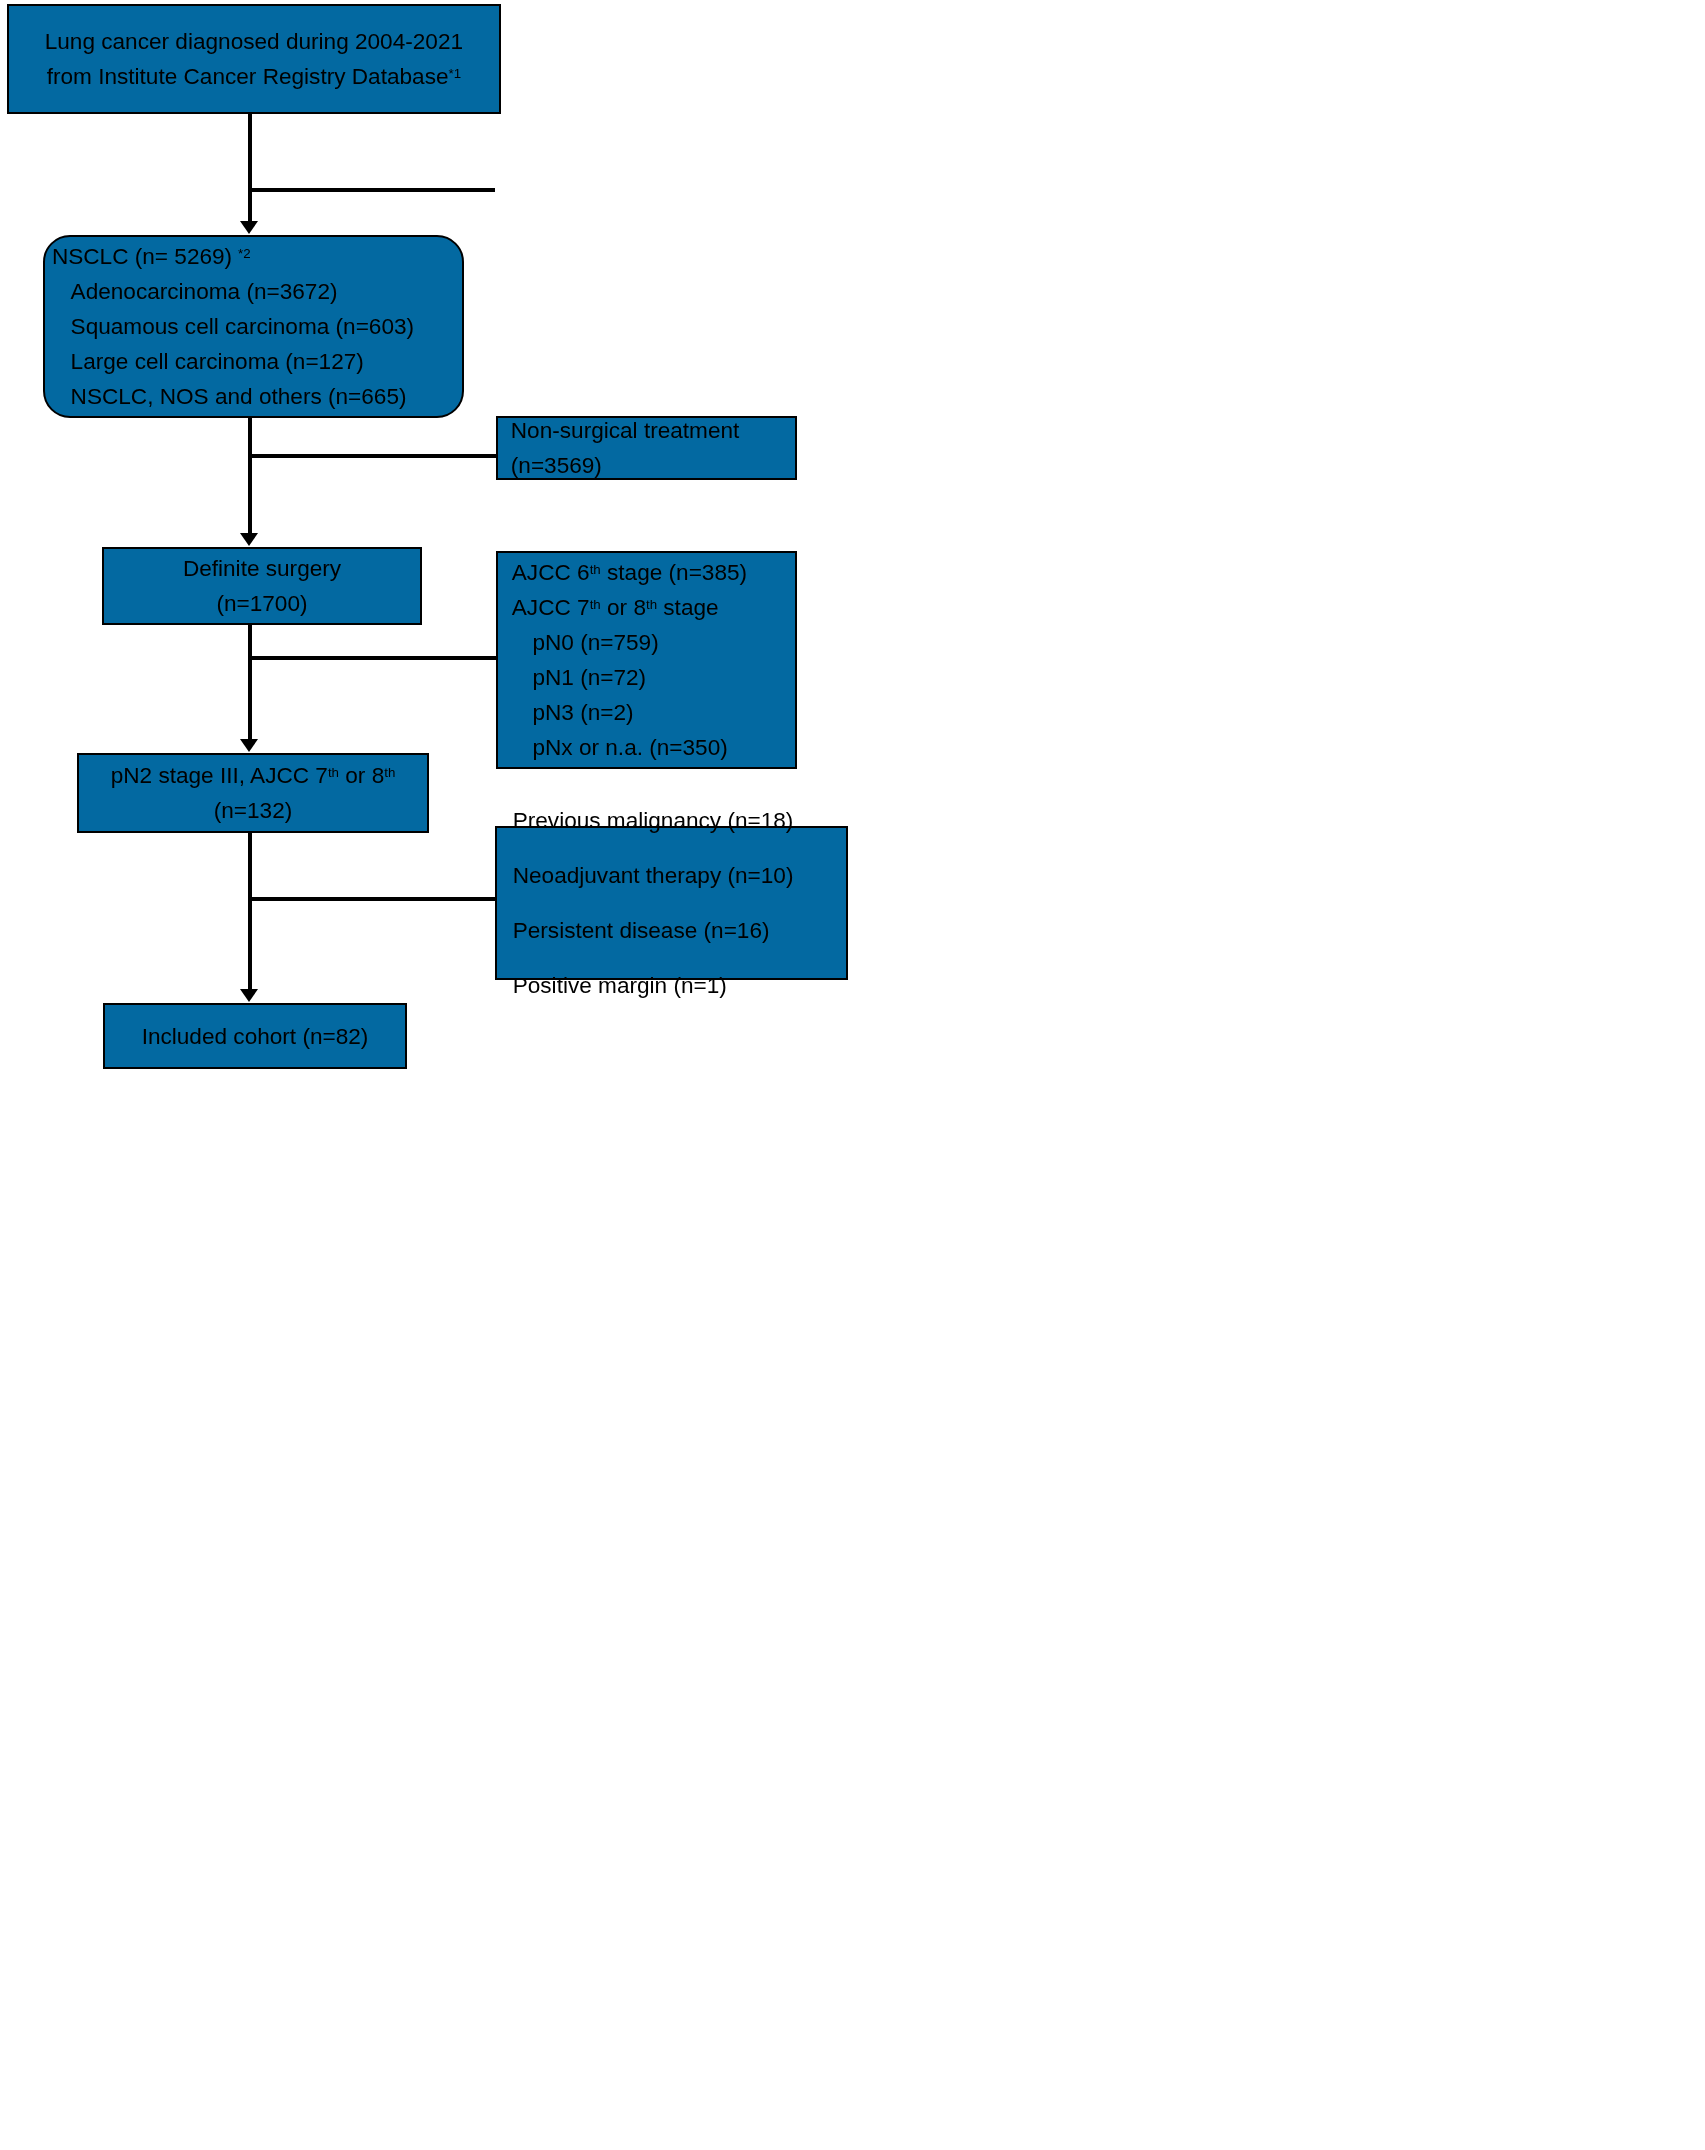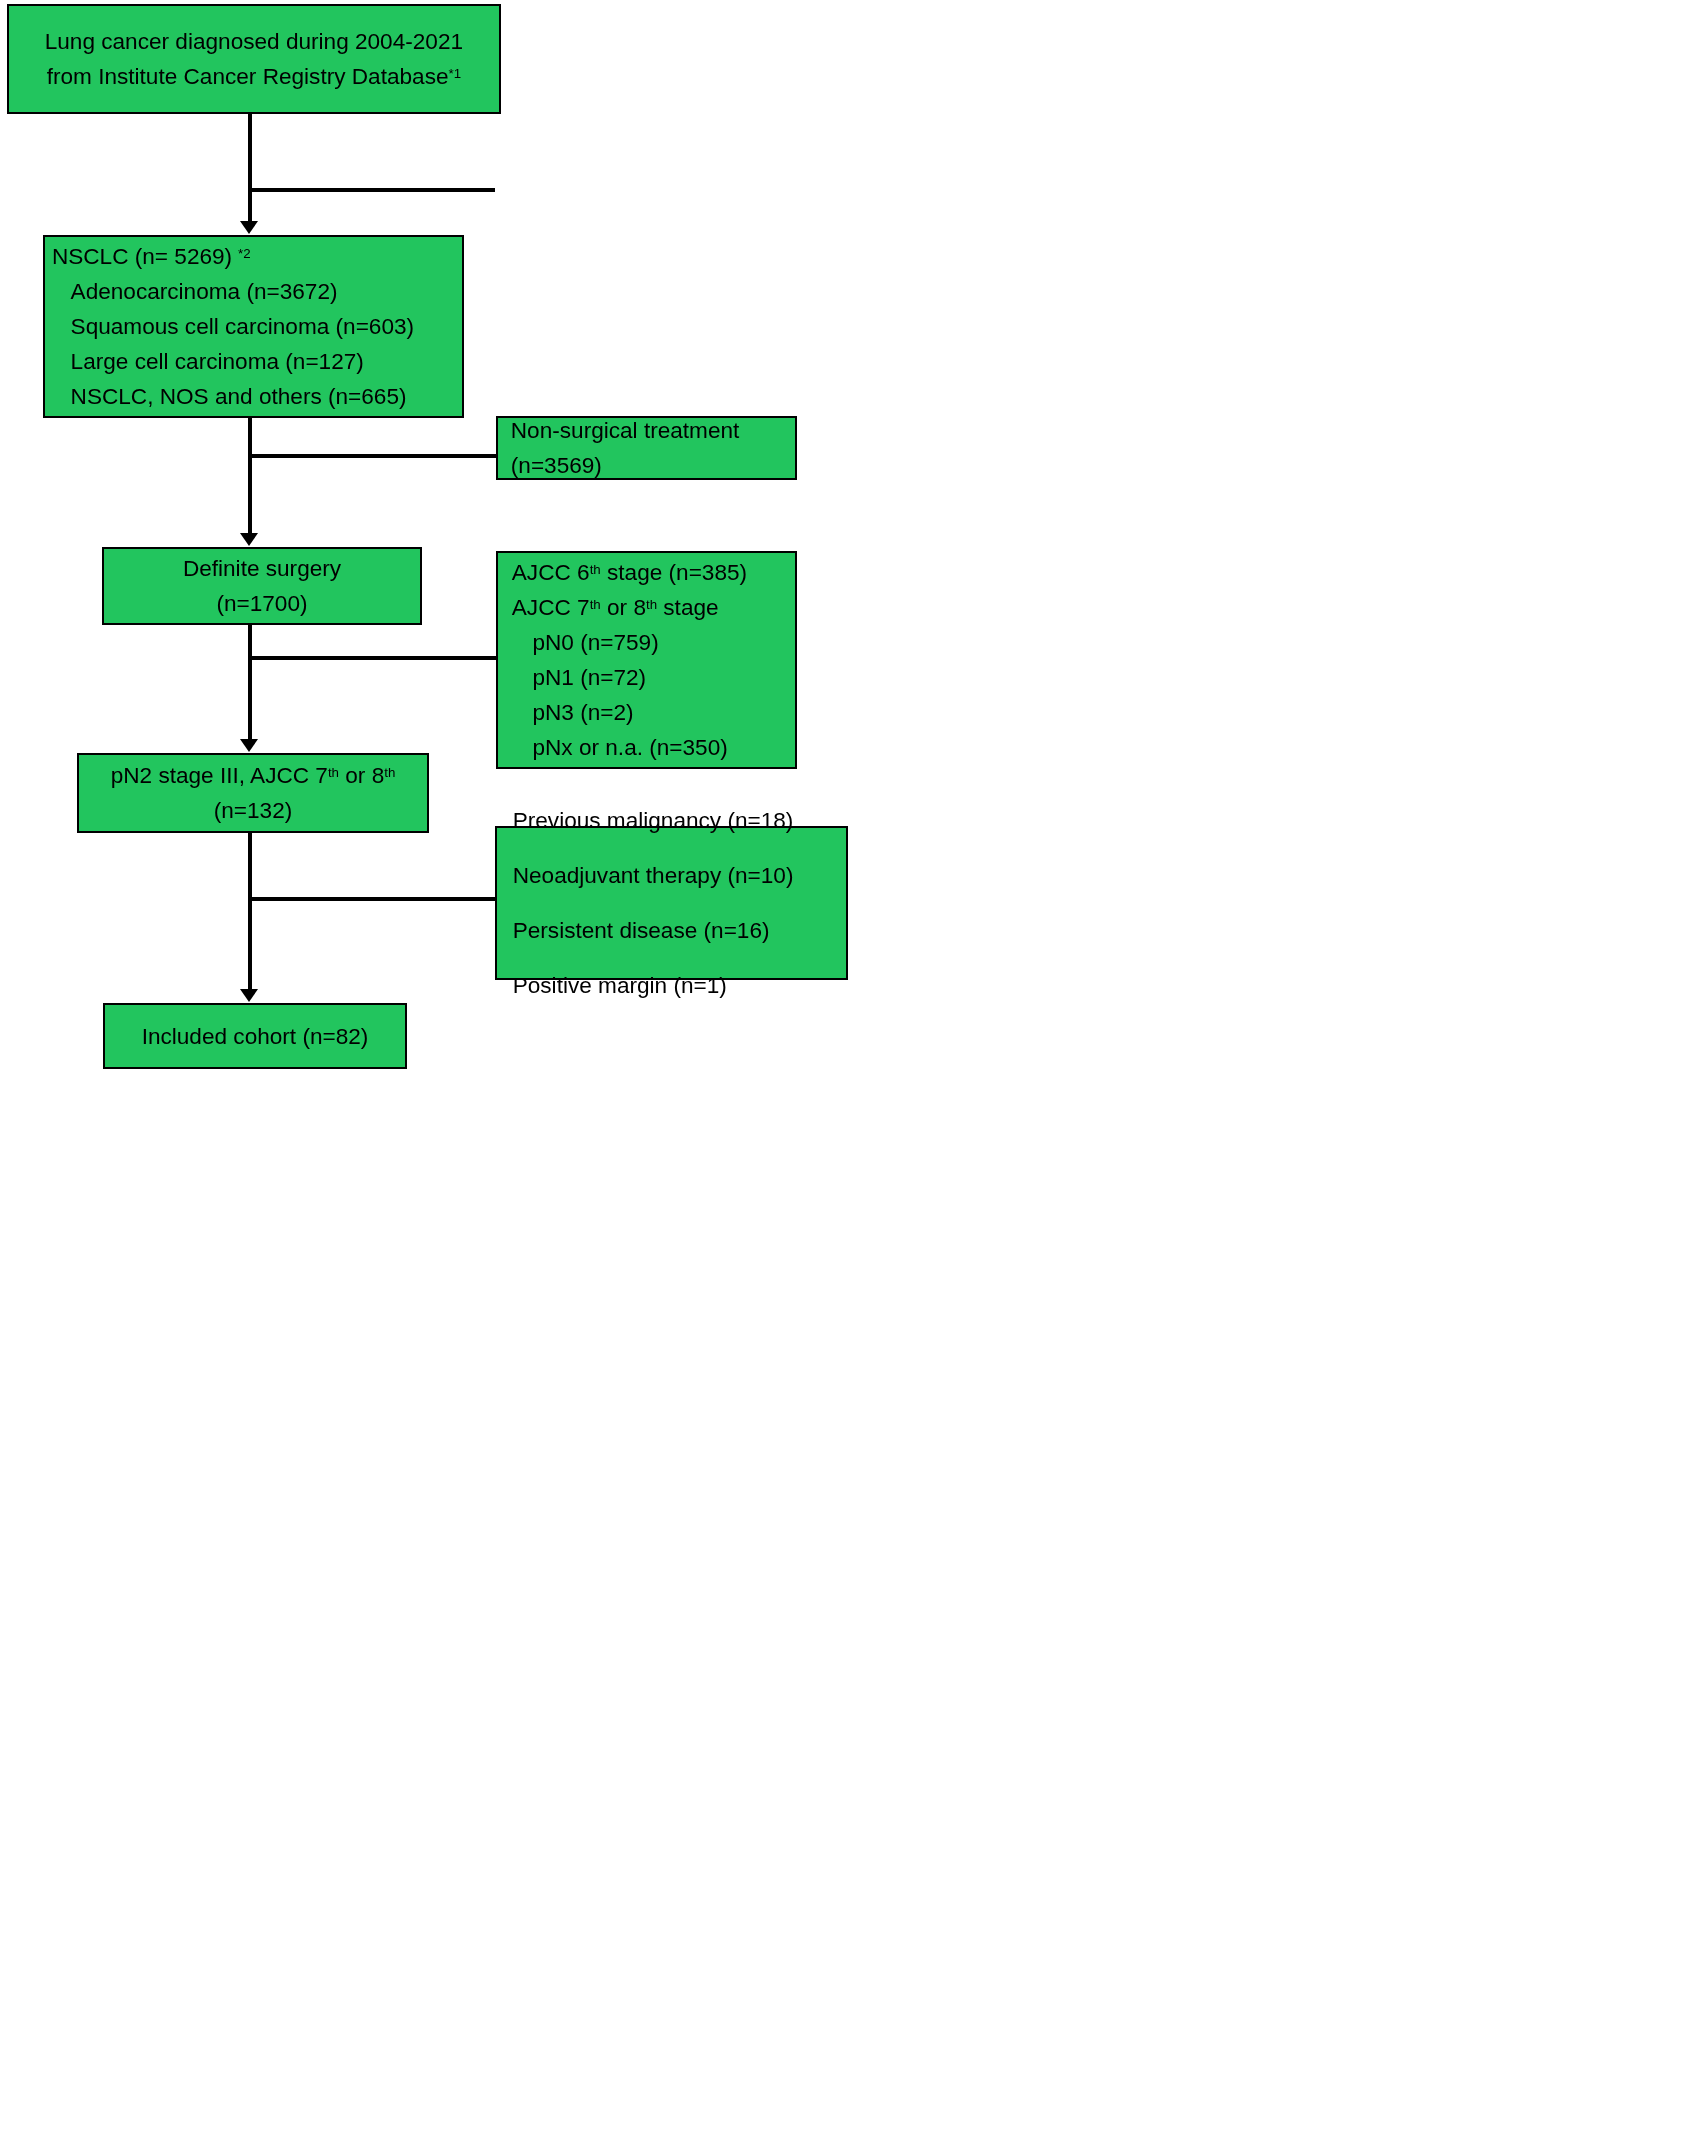--- a/index.html
+++ b/index.html
@@ -8,21 +8,21 @@
     width:853px;height:1075px;
     background:#ffffff;
     font-family:"Liberation Sans", sans-serif;
     color:#000000;
     overflow:hidden;
   }
   .box{
     position:absolute;
     box-sizing:border-box;
     border:2px solid #000000;
-    background:#22c55e;
+    background:#0369a1;
     display:flex;
     flex-direction:column;
     justify-content:center;
     font-size:22.6px;
     line-height:35px;
     white-space:nowrap;
   }
   .center{text-align:center;}
   .line{display:block;}
   .sup{font-size:13.3px;position:relative;top:-0.45em;line-height:0;}
@@ -30,21 +30,21 @@
   .hline{position:absolute;height:4.4px;background:#000000;}
   .arrowhead{
     position:absolute;width:0;height:0;
     border-left:9.8px solid transparent;
     border-right:9.8px solid transparent;
     border-top:13.8px solid #000000;
   }
   
   .b-source{left:6.9px;top:3.9px;width:494px;height:110px;}
   .b-hist{left:495px;top:138px;width:352px;height:109px;padding-left:12.8px;line-height:35px;}
-  .b-nsclc{left:43px;top:235px;width:421px;height:183px;padding-left:6.9px;}
+  .b-nsclc{left:43px;top:235px;width:421px;height:183px;padding-left:6.9px;border-radius:27px;}
   .b-nonsurg{left:496px;top:416px;width:301px;height:64px;padding-left:12.8px;}
   .b-surgery{left:94px;top:547px;width:320px;height:78px;margin-left:8px;}
   .b-stage{left:496px;top:551px;width:301px;height:218px;padding-left:13.8px;}
   .b-pn2{left:77px;top:753px;width:352px;height:80px;}
   .b-excl{left:495px;top:826px;width:353px;height:154px;padding-left:15.7px;line-height:37px;gap:18px;}
   .b-incl{left:103px;top:1003px;width:304px;height:66px;}
   .indent{padding-left:18.7px;}
   .indent2{padding-left:20.7px;}
 </style>
 </head>

